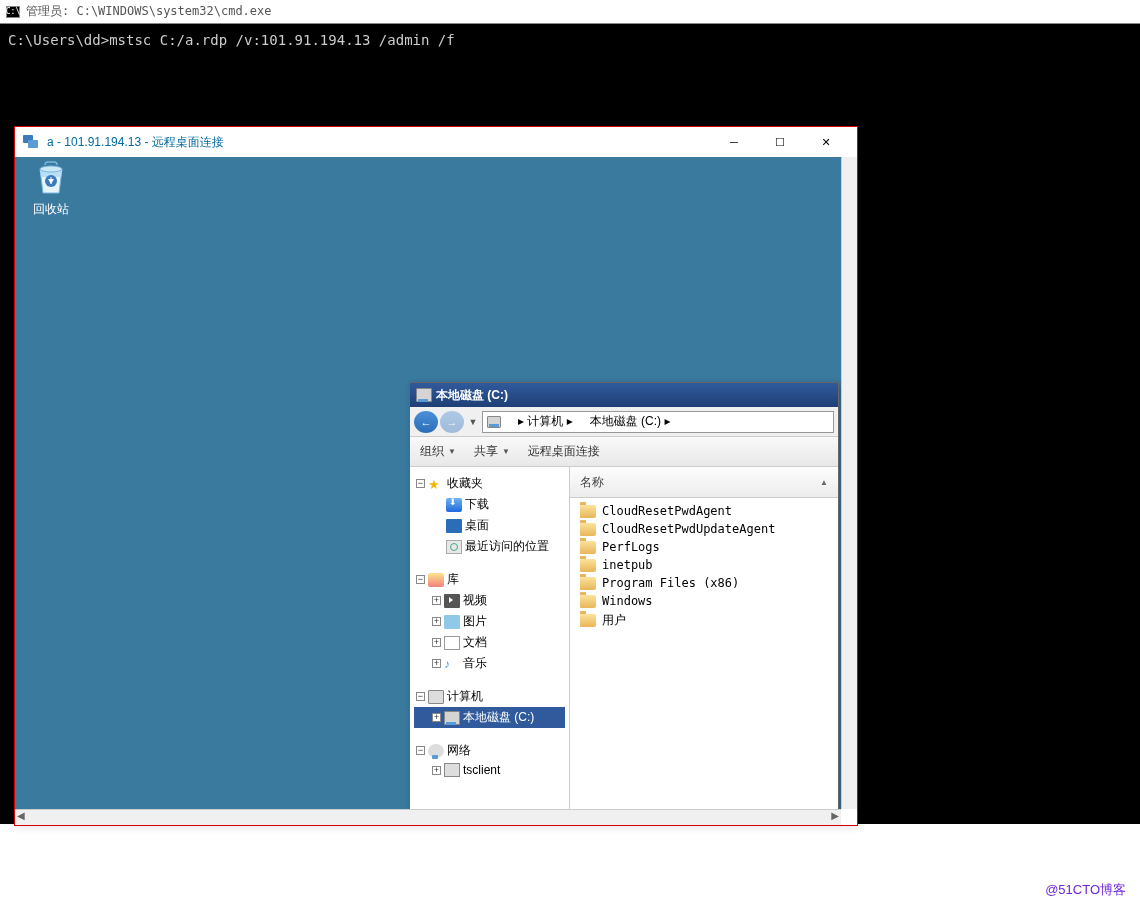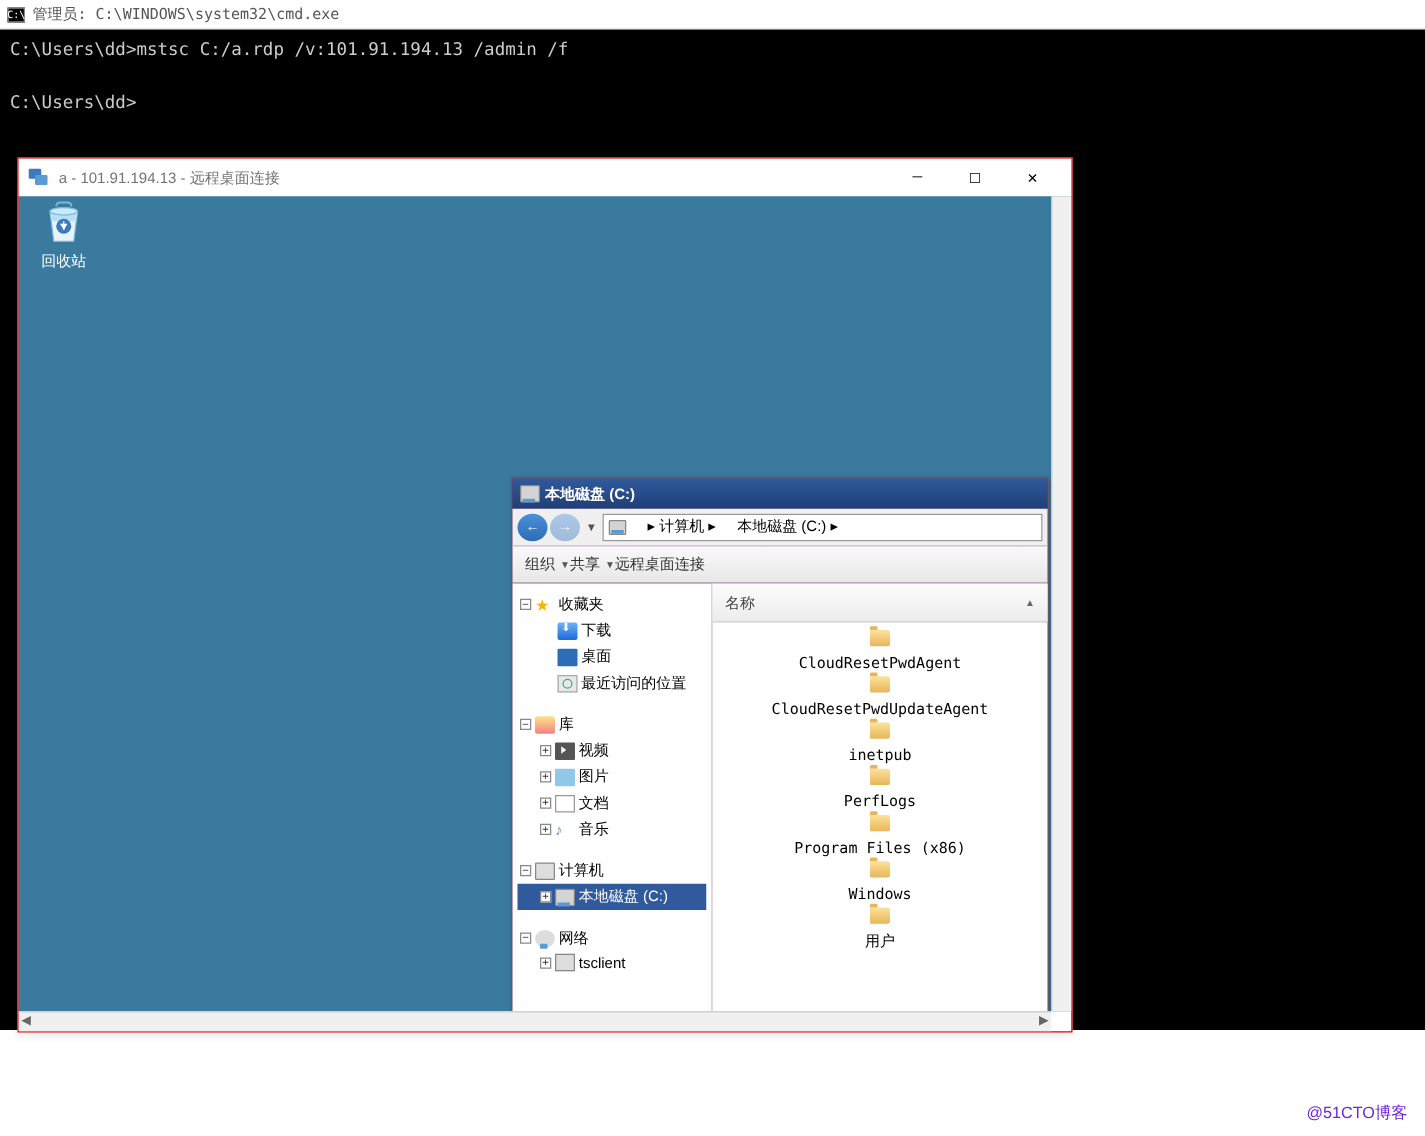--- a/index.html
+++ b/index.html
@@ -9,21 +9,21 @@
 .cmd-title { background: #fff; height: 24px; display: flex; align-items: center; gap: 6px; padding: 0 6px; color: #555; font-size: 12px; border-bottom: 1px solid #888; }
 .cmd-icon { width: 14px; height: 12px; background: #000; border: 1px solid #888; display: inline-flex; align-items: center; justify-content: center; font-size: 8px; color: #fff; }
 .cmd-body { padding: 6px 8px; background: #000; height: 800px; }
 .cmd-line { white-space: pre; line-height: 1.5; }
 
 .rdp-window { position: absolute; top: 126px; left: 14px; width: 844px; height: 700px; background: #fff; border: 1px solid #d00; box-shadow: 0 2px 8px rgba(0,0,0,0.1); }
 .rdp-titlebar { height: 30px; background: #fff; display: flex; align-items: center; padding: 0 8px; }
 .rdp-icon { width: 16px; height: 14px; margin-right: 8px; position: relative; }
 .rdp-icon::before { content:""; position:absolute; width:10px; height:8px; background:#3a7abd; top:0; left:0; border-radius:1px;}
 .rdp-icon::after { content:""; position:absolute; width:10px; height:8px; background:#5a9bd5; top:5px; left:5px; border-radius:1px;}
-.rdp-title { font-size: 12px; color: #737373; flex: 1; }
+.rdp-title { font-size: 12px; color: #0369a1; flex: 1; }
 .rdp-controls { display: flex; gap: 0; }
 .rdp-btn { width: 46px; height: 28px; display: flex; align-items: center; justify-content: center; font-size: 11px; cursor: pointer; }
 
 .rdp-content { height: calc(100% - 46px); background: #3a7a9f; position: relative; overflow: hidden; }
 .rdp-scroll-v { position: absolute; right: 0; top: 30px; width: 16px; height: calc(100% - 46px); background: #f0f0f0; border-left: 1px solid #ccc; }
 .rdp-scroll-h { position: absolute; bottom: 0; left: 0; height: 16px; width: calc(100% - 16px); background: #f0f0f0; border-top: 1px solid #ccc; }
 .rdp-scroll-h::before { content:"◀"; position:absolute; left:2px; top:0; font-size:10px; color:#666;}
 .rdp-scroll-h::after { content:"▶"; position:absolute; right:2px; top:0; font-size:10px; color:#666;}
 
 .desktop-icon { position: absolute; top: 0; left: 16px; text-align: center; color: #fff; font-size: 12px; cursor: pointer; }
@@ -33,21 +33,21 @@
 .explorer { position: absolute; top: 225px; left: 394px; width: 430px; height: 430px; background: #701a75; border: 1px solid #666; box-shadow: 2px 2px 6px rgba(0,0,0,0.3); }
 .exp-title { height: 24px; background: linear-gradient(to bottom, #305a9c, #1f3f75); color: #fff; display: flex; align-items: center; padding: 0 6px; font-size: 12px; font-weight: bold; gap: 4px; }
 .exp-nav { height: 30px; background: #f0f0f0; border-bottom: 1px solid #ccc; display: flex; align-items: center; padding: 0 4px; gap: 2px; font-size: 12px; }
 .nav-btn { width: 24px; height: 22px; background: linear-gradient(to bottom,#4a90d9,#2c6db8); border-radius: 50%; display: flex; align-items: center; justify-content: center; color: #fff; font-size: 11px; cursor: pointer; }
 .nav-btn.fwd { opacity: 0.4; }
 .nav-dd { width: 14px; font-size: 9px; color: #555; cursor: pointer; text-align:center;}
 .address { flex: 1; height: 22px; background: #fff; border: 1px solid #999; display: flex; align-items: center; padding: 0 4px; font-size: 12px; gap: 17px; }
 .drive-mini { width: 14px; height: 12px; background: #d4d4d4; border: 1px solid #888; border-radius: 1px; position: relative; }
 .drive-mini::after{content:"";position:absolute;bottom:0;left:1px;width:10px;height:3px;background:#5a9bd5;}
 
-.exp-toolbar { height: 30px; background: linear-gradient(to bottom,#f9f9f9,#e8e8e8); border-bottom: 1px solid #ccc; display: flex; align-items: center; padding: 0 10px; font-size: 12px; color: #333; }
+.exp-toolbar { height: 30px; background: linear-gradient(to bottom,#f9f9f9,#e8e8e8); border-bottom: 1px solid #ccc; display: flex; align-items: center; padding: 0 10px; gap: 18px; font-size: 12px; color: #333; }
 .tb-item { cursor: pointer; display: flex; align-items: center; gap: 4px; }
 .dd-arrow { font-size: 8px; color: #555; }
 
 .exp-body { display: flex; height: calc(100% - 84px); }
 .tree { width: 160px; border-right: 1px solid #ccc; background: #fff; padding: 6px 4px; font-size: 12px; overflow: auto; }
 .tree-node { display: flex; align-items: center; gap: 3px; padding: 2px 2px; cursor: pointer; white-space: nowrap; }
 .tree-node.sel { background: #305a9c; color: #fff; }
 .tree-node.indent1 { padding-left: 18px; }
 .tree-exp { width: 9px; height: 9px; border: 1px solid #888; display: inline-flex; align-items: center; justify-content: center; font-size: 9px; line-height: 1; background: #fff; color: #333; }
 .tree-spacer { width: 11px; display: inline-block; }
@@ -68,40 +68,39 @@
 .ico-drive { background: #d4d4d4; border: 1px solid #888; border-radius: 1px; position:relative;}
 .ico-drive::after{content:"";position:absolute;bottom:-1px;left:1px;width:10px;height:3px;background:#5a9bd5;}
 .ico-net { background: #ddd; border-radius: 50%; position:relative;}
 .ico-net::after{content:"";position:absolute;width:6px;height:4px;background:#5a9bd5;bottom:-1px;left:4px;border-radius:1px;}
 .ico-ts { background: #ddd; border: 1px solid #888; }
 
 .list { flex: 1; background: #fff; font-size: 12px; }
 .list-header { height: 22px; background: linear-gradient(to bottom,#fdfdfd,#ececec); border-bottom: 1px solid #ccc; display: flex; align-items: center; padding: 15px 10px; color: #444; gap: 4px; cursor: pointer; justify-content: space-between; }
 .sort-arrow { font-size: 8px; color: #666; }
 .list-body { padding: 4px 2px; }
-.list-item { display: flex; align-items: center; gap: 6px; padding: 2px 8px; cursor: pointer; font-family: "SimSun", monospace; flex-direction: column; }
+.list-item { display: flex; align-items: center; gap: 6px; padding: 2px 8px; cursor: pointer; font-family: "SimSun", monospace; }
 .folder-ico { width: 16px; height: 13px; background: linear-gradient(to bottom, #fce29a, #e8b65a); border-radius: 1px 2px 2px 1px; position: relative; }
 .folder-ico::before { content: ""; position: absolute; top: -3px; left: 0; width: 6px; height: 3px; background: #e8b65a; border-radius: 1px 1px 0 0; }
 
 .watermark { position: absolute; bottom: 10px; right: 14px; color: #6d28d9; font-size: 13px; }
 
 .sep {height: 12px;}
 </style>
 </head>
 <body>
 
 <div class="cmd-window">
   <div class="cmd-title">
     <span class="cmd-icon">C:\</span>
     <span>管理员: C:\WINDOWS\system32\cmd.exe</span>
   </div>
   <div class="cmd-body">
     <div class="cmd-line">C:\Users\dd&gt;mstsc C:/a.rdp /v:101.91.194.13 /admin /f</div>
     <div class="cmd-line">&nbsp;</div>
-    <div class="cmd-line">C:\Users\dd&gt;</div>
   </div>
 </div>
 
 <div class="rdp-window">
   <div class="rdp-titlebar">
     <span class="rdp-icon"></span>
     <span class="rdp-title">a - 101.91.194.13 - 远程桌面连接</span>
     <div class="rdp-controls">
       <div class="rdp-btn">─</div>
       <div class="rdp-btn">☐</div>
@@ -233,25 +232,25 @@
               <div class="list-item">
                 <span class="folder-ico"></span>
                 <span>CloudResetPwdAgent</span>
               </div>
               <div class="list-item">
                 <span class="folder-ico"></span>
                 <span>CloudResetPwdUpdateAgent</span>
               </div>
               <div class="list-item">
                 <span class="folder-ico"></span>
+                <span>PerfLogs</span>
+              </div>
+              <div class="list-item">
+                <span class="folder-ico"></span>
                 <span>inetpub</span>
-              </div>
-              <div class="list-item">
-                <span class="folder-ico"></span>
-                <span>PerfLogs</span>
               </div>
               <div class="list-item">
                 <span class="folder-ico"></span>
                 <span>Program Files (x86)</span>
               </div>
               <div class="list-item">
                 <span class="folder-ico"></span>
                 <span>Windows</span>
               </div>
               <div class="list-item">

